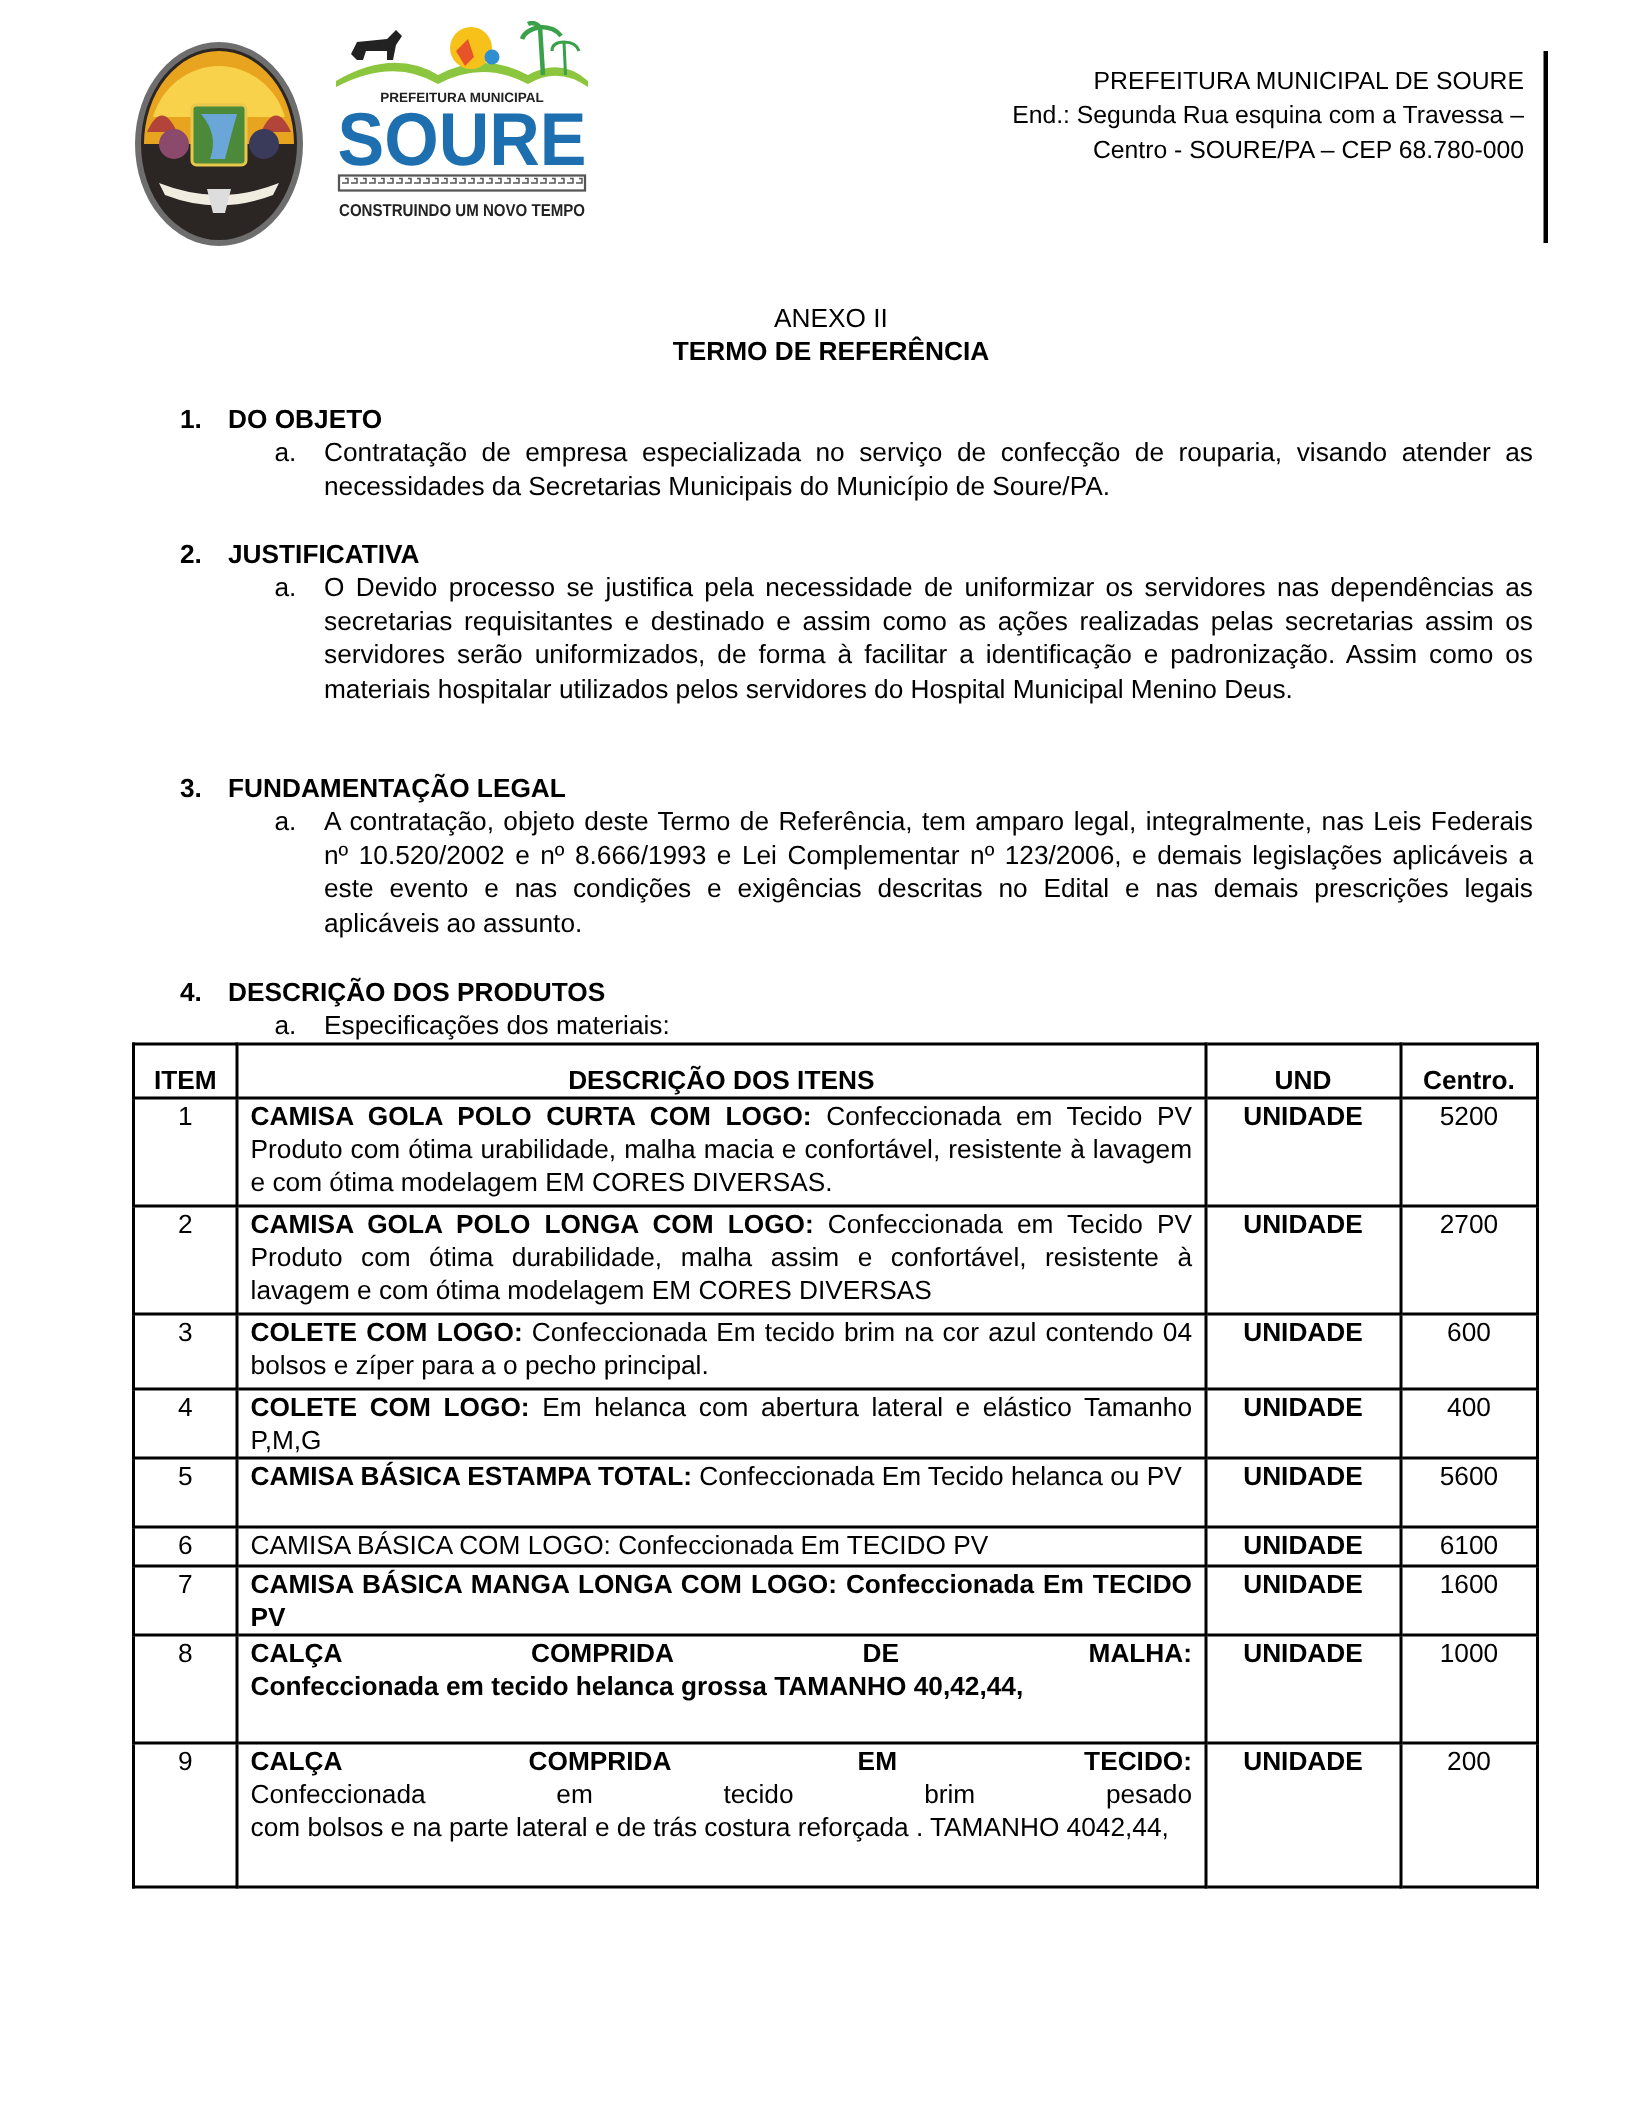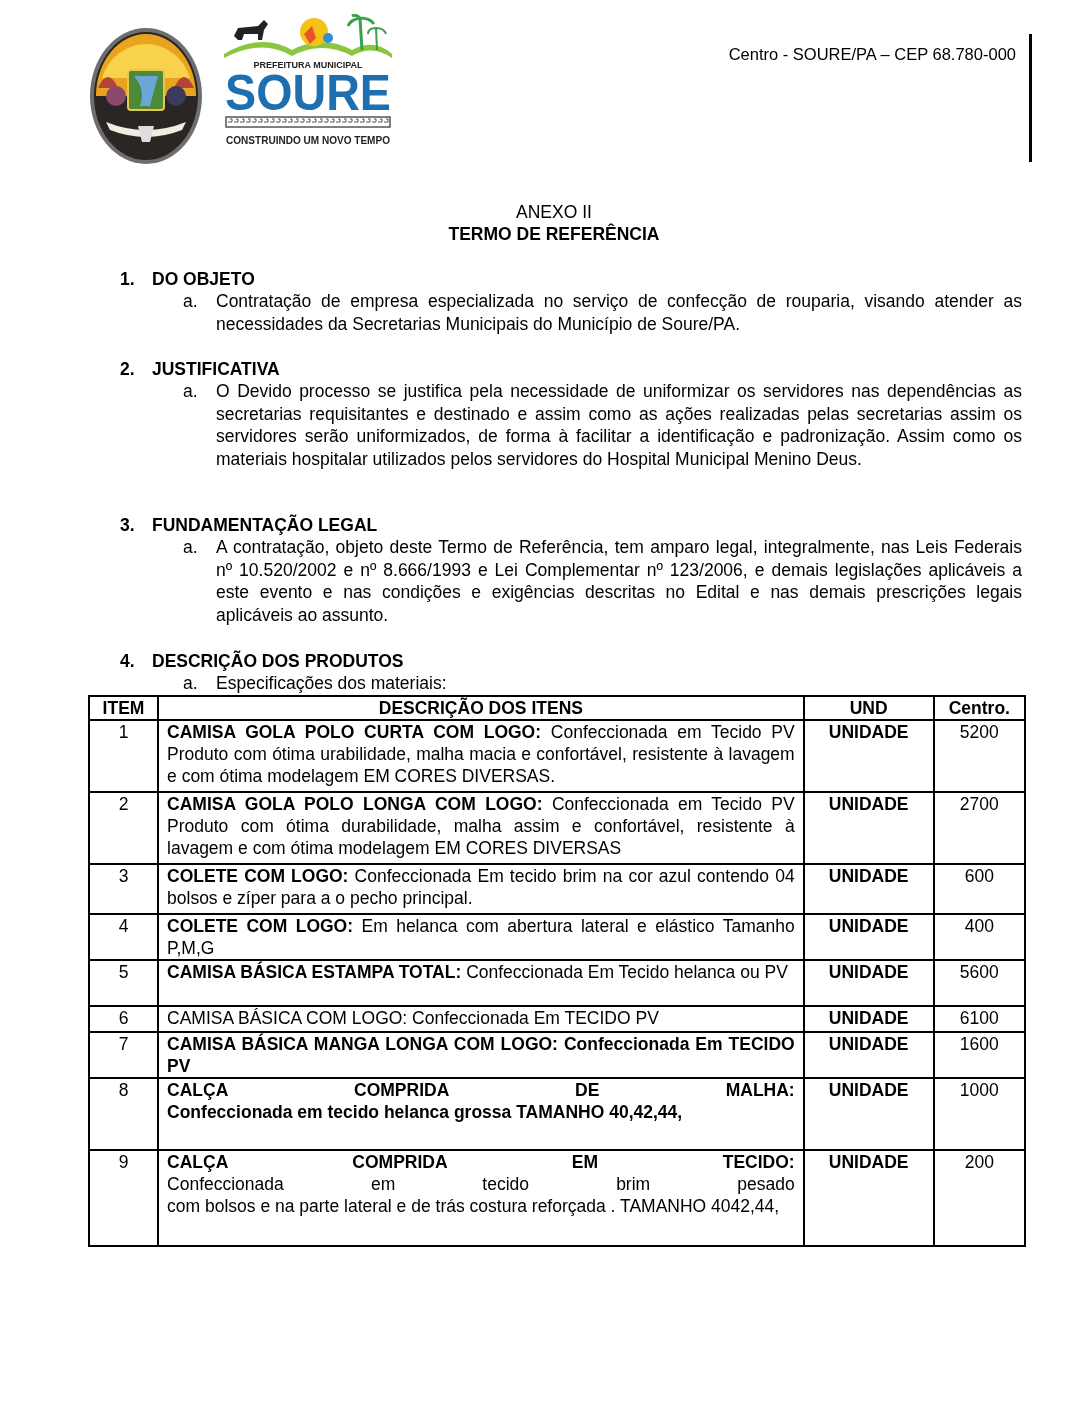--- a/index.html
+++ b/index.html
@@ -23,21 +23,21 @@
   .sec-h { font-weight: bold; line-height: 22px; display: flex; }
   .sec-h .num { width: 32px; }
   .para { display: flex; margin-left: 63px; line-height: 22.5px; }
   .para .lt { width: 33px; flex: none; }
   .para .tx { flex: 1; text-align: justify; }
 
   
   table.items { position: absolute; left: 88px; top: 695px; width: 938px;
                 border-collapse: collapse; font-size: 17.5px; line-height: 22px; }
   table.items th, table.items td { border: 2px solid #000; vertical-align: top; padding: 0 8px; }
-  table.items th { font-weight: bold; text-align: center; padding-top: 0; padding-bottom: 0; }
+  table.items th { font-weight: bold; text-align: center; padding-top: 12px; padding-bottom: 0; }
   .c-item { width: 50px; text-align: center; }
   .c-desc { width: 618px; text-align: justify; }
   .c-und { width: 110px; text-align: center; font-weight: bold; border-radius: 12px; }
   .c-qty { width: 72px; text-align: center; }
   .b { font-weight: bold; }
   .spread { text-align-last: justify; }
 </style>
 </head>
 <body>
 
@@ -65,20 +65,22 @@
   <path d="M138 4 L140 36 M138 4 Q128 6 126 12 M138 4 Q148 4 152 10 M138 4 Q134 0 130 2" stroke="#3aa04a" stroke-width="3" fill="none"></path>
   <path d="M154 14 L155 36 M154 14 Q146 14 146 20 M154 14 Q162 14 164 20" stroke="#3aa04a" stroke-width="2" fill="none"></path>
   <text x="86" y="54" text-anchor="middle" font-family="Liberation Sans, sans-serif" font-weight="bold" font-size="9" fill="#222">PREFEITURA MUNICIPAL</text>
   <text x="86" y="96" text-anchor="middle" font-family="Liberation Sans, sans-serif" font-weight="bold" font-size="50" fill="#1e6fb0" textLength="166" lengthAdjust="spacingAndGlyphs">SOURE</text>
   <rect x="4" y="103" width="164" height="10" fill="none" stroke="#555" stroke-width="1.5"></rect>
   <path d="M6 108 h4 v-3 h-2 M12 108 h4 v-3 h-2 M18 108 h4 v-3 h-2 M24 108 h4 v-3 h-2 M30 108 h4 v-3 h-2 M36 108 h4 v-3 h-2 M42 108 h4 v-3 h-2 M48 108 h4 v-3 h-2 M54 108 h4 v-3 h-2 M60 108 h4 v-3 h-2 M66 108 h4 v-3 h-2 M72 108 h4 v-3 h-2 M78 108 h4 v-3 h-2 M84 108 h4 v-3 h-2 M90 108 h4 v-3 h-2 M96 108 h4 v-3 h-2 M102 108 h4 v-3 h-2 M108 108 h4 v-3 h-2 M114 108 h4 v-3 h-2 M120 108 h4 v-3 h-2 M126 108 h4 v-3 h-2 M132 108 h4 v-3 h-2 M138 108 h4 v-3 h-2 M144 108 h4 v-3 h-2 M150 108 h4 v-3 h-2 M156 108 h4 v-3 h-2 M162 108 h4 v-3 h-2" stroke="#555" stroke-width="1" fill="none"></path>
   <text x="86" y="130" text-anchor="middle" font-family="Liberation Sans, sans-serif" font-weight="bold" font-size="11.5" fill="#222" textLength="164" lengthAdjust="spacingAndGlyphs">CONSTRUINDO UM NOVO TEMPO</text>
 </svg>
 
 <div class="org">
+  <div>PREFEITURA MUNICIPAL DE SOURE</div>
+  <div>End.: Segunda Rua esquina com a Travessa –</div>
   <div>Centro - SOURE/PA – CEP 68.780-000</div>
 </div>
 <div class="vbar"></div>
 
 <div class="annex">ANEXO II</div>
 <div class="title">TERMO DE REFERÊNCIA</div>
 
 <div class="sec" style="top:268px">
   <div class="sec-h">
       <span class="num">1.</span>

